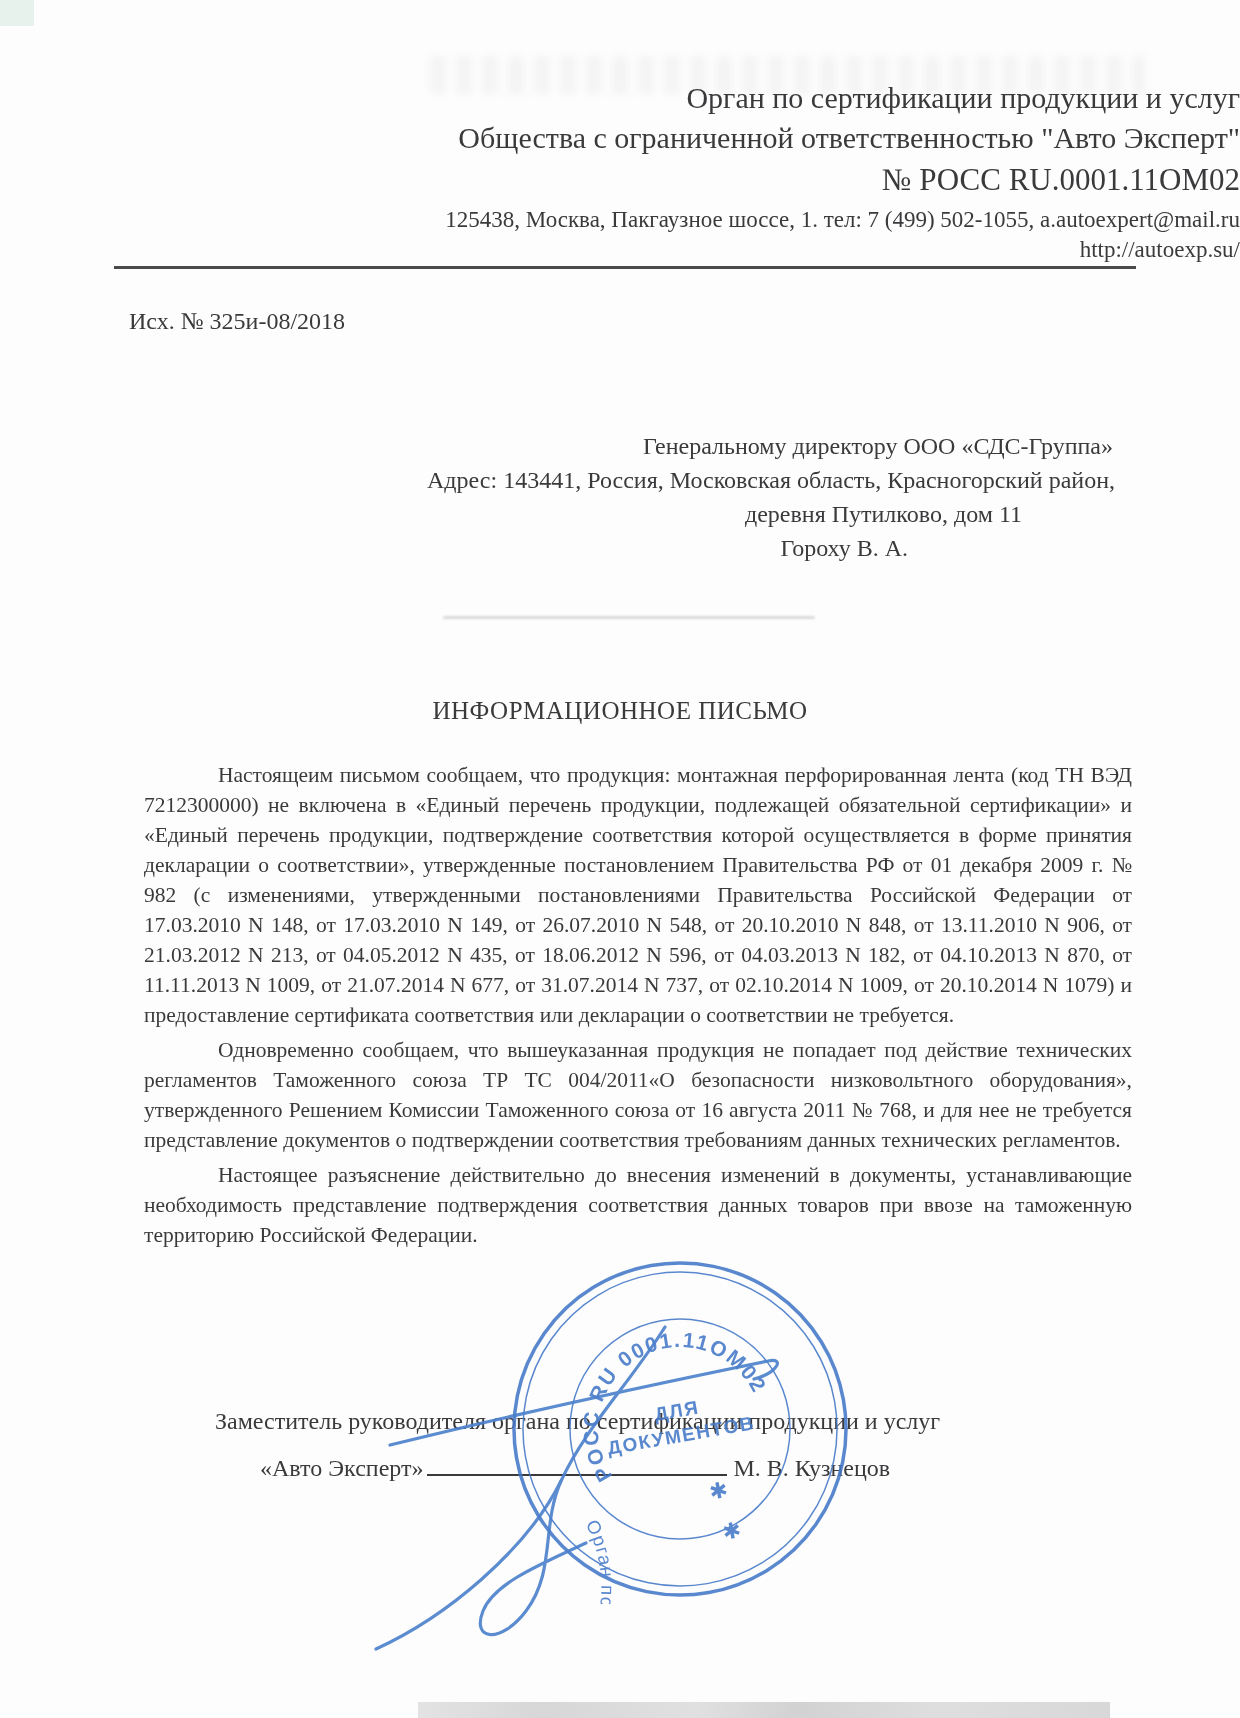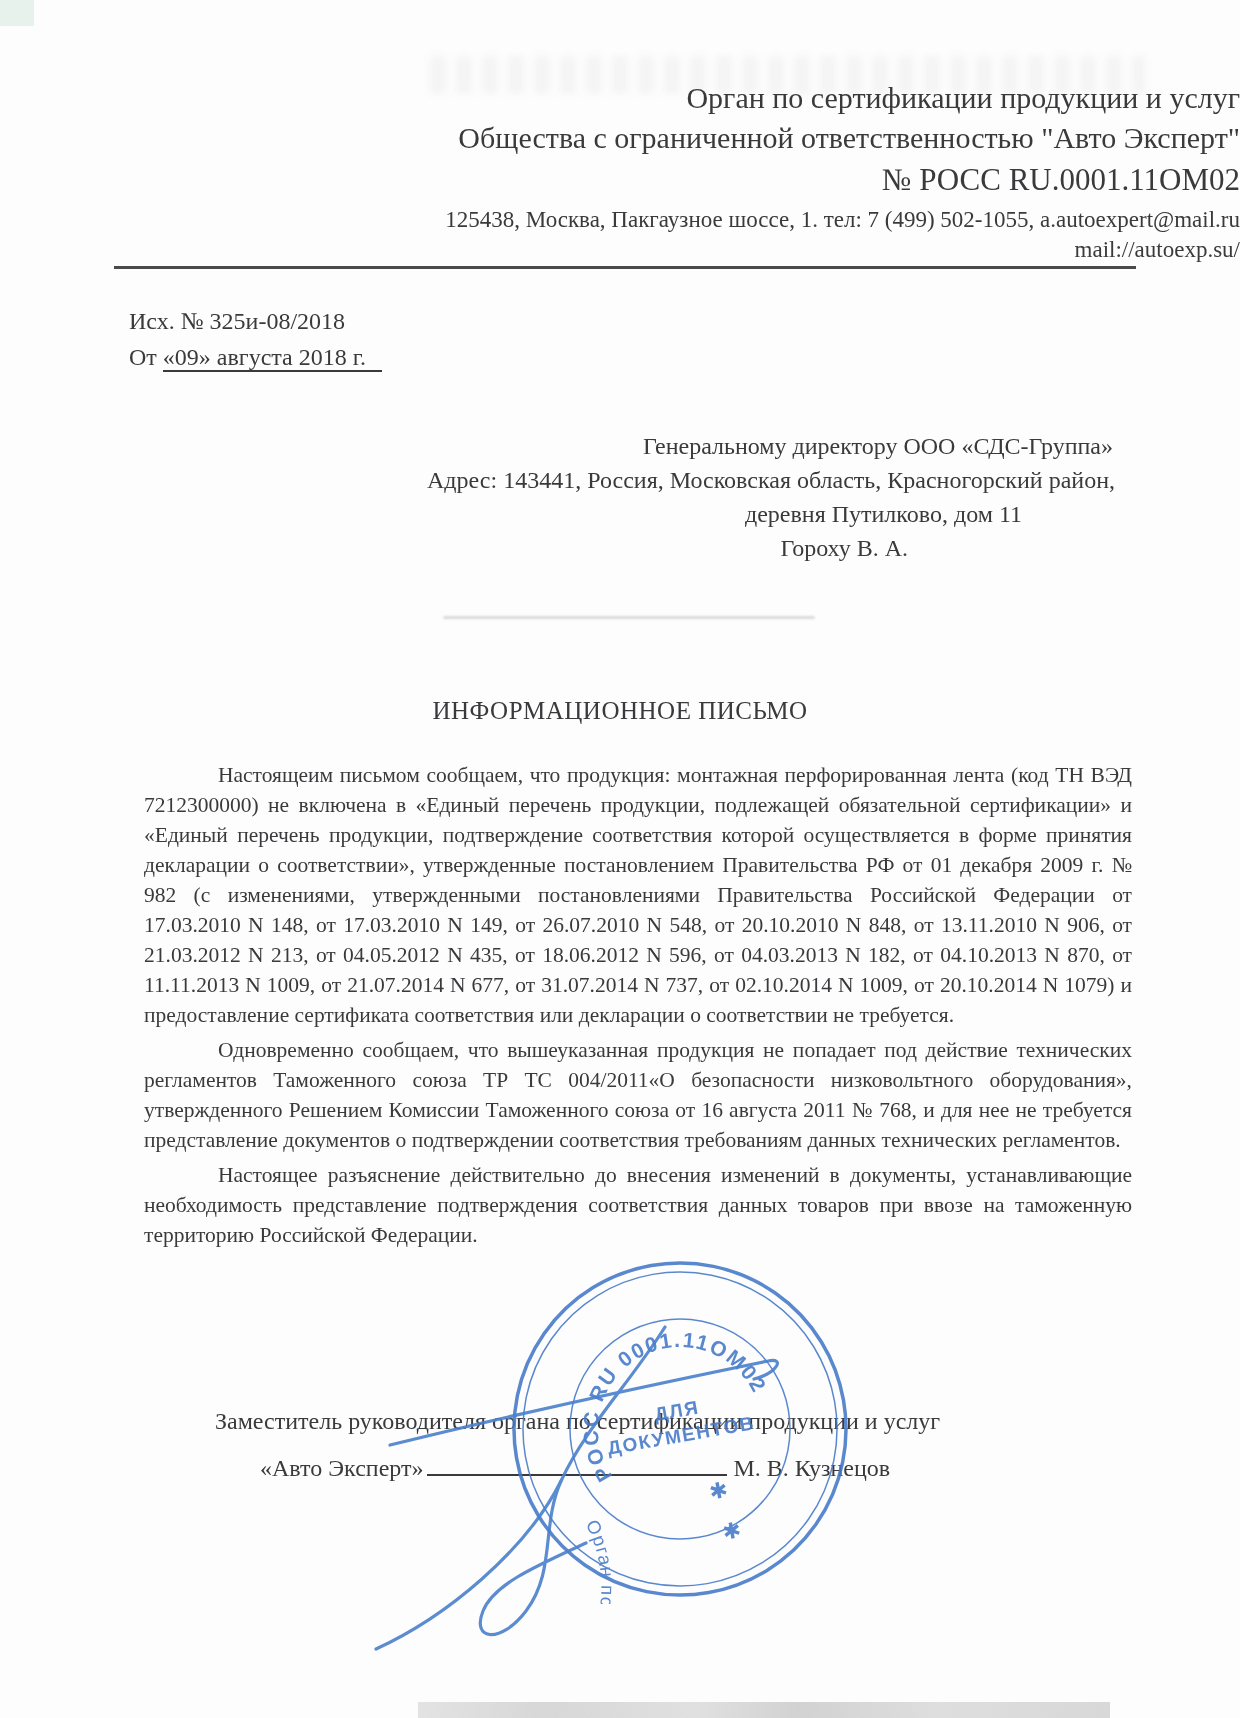--- a/index.html
+++ b/index.html
@@ -64,27 +64,26 @@
   <div class="corner-square"></div>
   <div class="ghost-band"></div>
   <div class="smudge-line"></div>
   <div class="bottom-band"></div>
 
   <div class="header">
     <div class="h-line1">Орган по сертификации продукции и услуг</div>
     <div class="h-line2">Общества с ограниченной ответственностью "Авто Эксперт"</div>
     <div class="h-line3">№ РОСС RU.0001.11ОМ02</div>
     <div class="h-addr">125438, Москва, Пакгаузное шоссе, 1. тел: 7 (499) 502-1055, a.autoexpert@mail.ru</div>
-    <div class="h-web">mail://autoexp.su/</div>
+    <div class="h-web">http://autoexp.su/</div>
   </div>
   <div class="rule"></div>
 
   <div class="ref">
     <div>Исх. № 325и-08/2018</div>
-    <div><span>От </span><span class="u">«09» августа  2018 г.</span></div>
   </div>
 
   <div class="addr-line al1">Генеральному директору ООО «СДС-Группа»</div>
   <div class="addr-line al2">Адрес: 143441, Россия, Московская область, Красногорский район,</div>
   <div class="addr-line al3">деревня Путилково, дом 11</div>
   <div class="addr-line al4">Гороху В. А.</div>
 
   <div class="doc-title">ИНФОРМАЦИОННОЕ ПИСЬМО</div>
 
   <div class="body-text">

